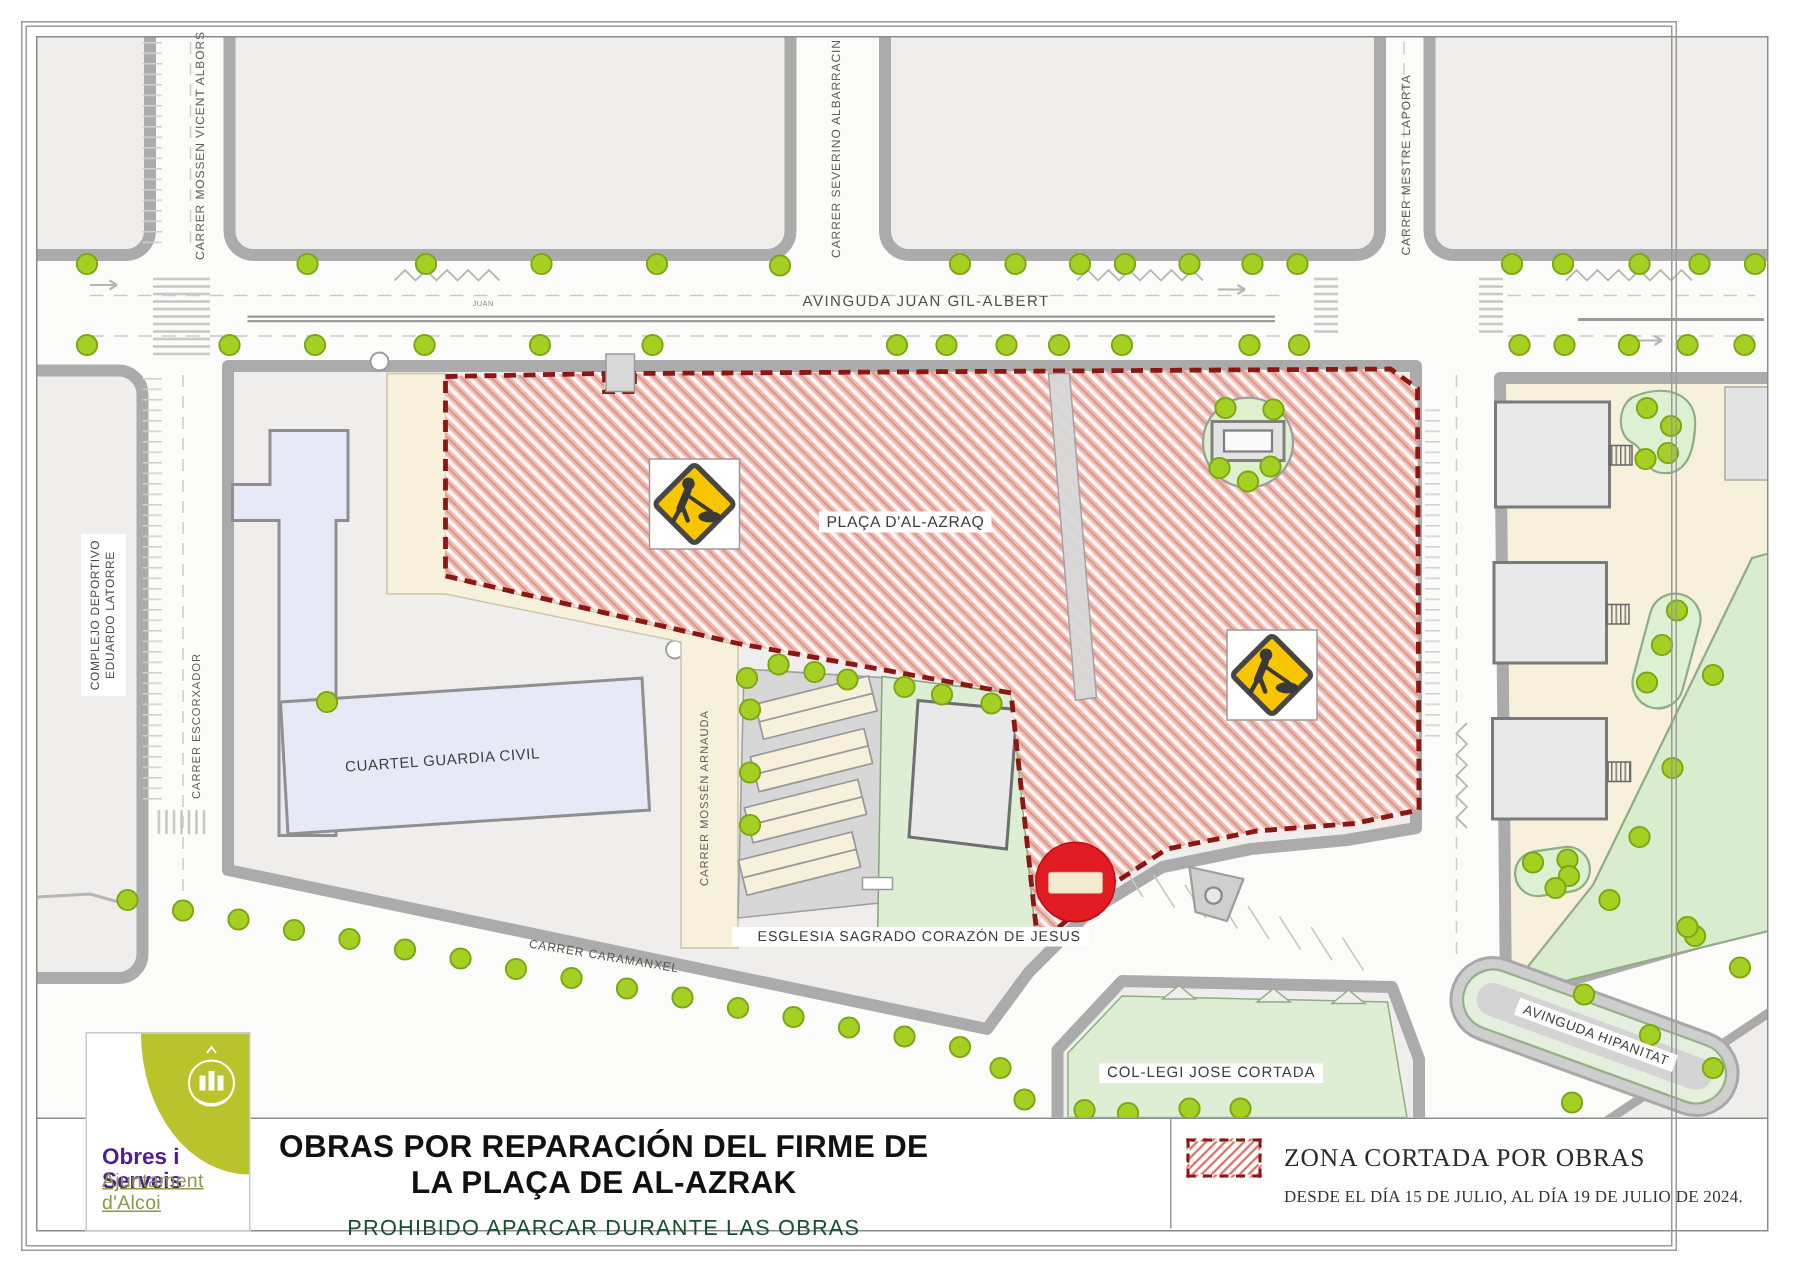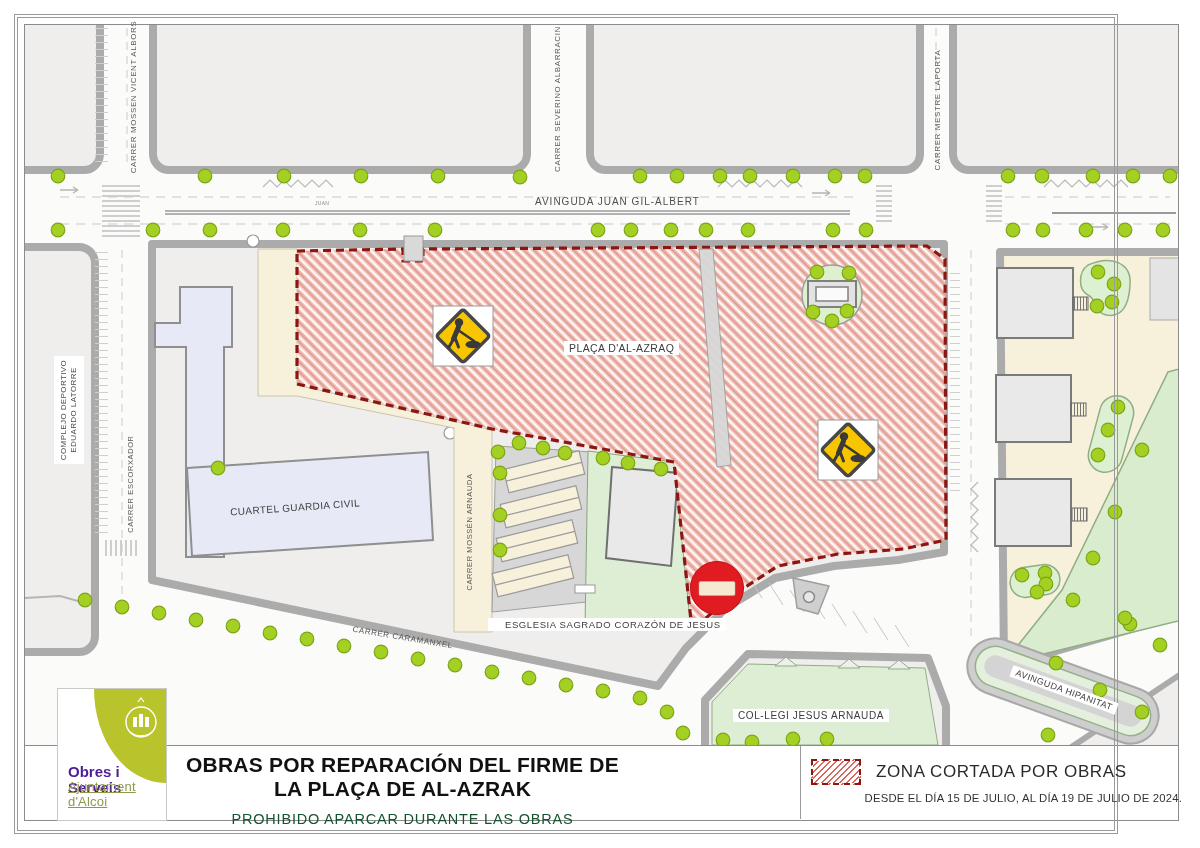--- a/index.html
+++ b/index.html
@@ -29,21 +29,21 @@
   .logo-green{position:absolute;top:0;right:0;width:72px;height:94px;background:#b9c32c;
      border-bottom-left-radius:100% 100%;}
   .logo-crest{position:absolute;top:3px;right:3px;}
   .logo-text{position:absolute;left:10px;bottom:24px;font-weight:bold;font-size:15px;line-height:1.08;color:#4c1d95;}
   .logo-sub{position:absolute;left:10px;bottom:11px;font-size:13px;color:#8f974b;letter-spacing:.2px;text-decoration:underline;}
 
   .title-area{position:absolute;left:175px;top:753px;width:455px;text-align:center;z-index:5;}
   .title-l1{font-weight:bold;font-size:21px;color:#111;letter-spacing:.2px;}
   .title-l2{margin-top:10px;font-size:14.5px;color:#14532d;letter-spacing:.8px;}
 
-  .legend-area{position:absolute;left:800px;top:746px;width:381px;height:73px;border-left:1px solid #9a9a9a;z-index:5;}
+  .legend-area{position:absolute;left:780px;top:746px;width:381px;height:73px;border-left:1px solid #9a9a9a;z-index:5;font-family:Liberation Serif, serif;}
   .legend-row{display:flex;align-items:center;gap:15px;margin:13px 0 0 10px;}
   .legend-swatch{width:46px;height:22px;border:2px dashed #8c1712;
      background:repeating-linear-gradient(135deg,#ffffff 0 3px,#d9675c 3px 4.4px);}
   .legend-label{font-size:17px;color:#2a2a2a;letter-spacing:.6px;}
   .legend-dates{margin:7px 0 0 6px;font-size:11.3px;color:#333;letter-spacing:.2px;text-align:right;}
 </style>
 </head>
 <body>
 
 <div class="page">
@@ -321,24 +321,24 @@
   <div class="lbl" style="left:352px;top:633px;transform:rotate(9.5deg);color:#555;">CARRER CARAMANXEL</div>
   <div class="lbl boxed" style="left:1008px;top:684px;transform:rotate(20deg);font-size:9px;letter-spacing:.5px;">AVINGUDA HIPANITAT</div>
 
   <div class="complejo-box">
     <div class="complejo-in">
       <span>COMPLEJO DEPORTIVO</span>
       <span>EDUARDO LATORRE</span>
     </div>
   </div>
 
-  <div class="lbl boxed" style="left:564px;top:341px;font-size:10.5px;letter-spacing:.4px;">PLAÇA D'AL-AZRAQ</div>
+  <div class="lbl boxed" style="left:546px;top:341px;font-size:10.5px;letter-spacing:.4px;">PLAÇA D'AL-AZRAQ</div>
   <div class="lbl" style="left:230px;top:502px;font-size:10px;color:#3f3f3f;transform:rotate(-4deg);letter-spacing:.4px;">CUARTEL GUARDIA CIVIL</div>
   <div class="lbl boxed" style="left:488px;top:618px;font-size:9.5px;padding-left:17px;">ESGLESIA SAGRADO CORAZÓN DE JESUS</div>
-  <div class="lbl boxed" style="left:733px;top:709px;font-size:10px;">COL-LEGI JESUS ARNAUDA</div>
+  <div class="lbl boxed" style="left:733px;top:709px;font-size:10px;">COL-LEGI JOSE CORTADA</div>
 
   <div class="strip-divider"></div>
 
   <div class="logo-card">
     <div class="logo-green">
       <svg class="logo-crest" width="46" height="58" viewBox="0 0 46 58">
         <circle cx="24" cy="30" r="15" fill="none" stroke="#fff" stroke-width="1.4"></circle>
         <path d="M21,10 l3,-4 l3,4" fill="none" stroke="#fff" stroke-width="1.2"></path>
         <rect x="16" y="25" width="4" height="10" fill="#fff"></rect>
         <rect x="22" y="22" width="4" height="13" fill="#fff"></rect>

